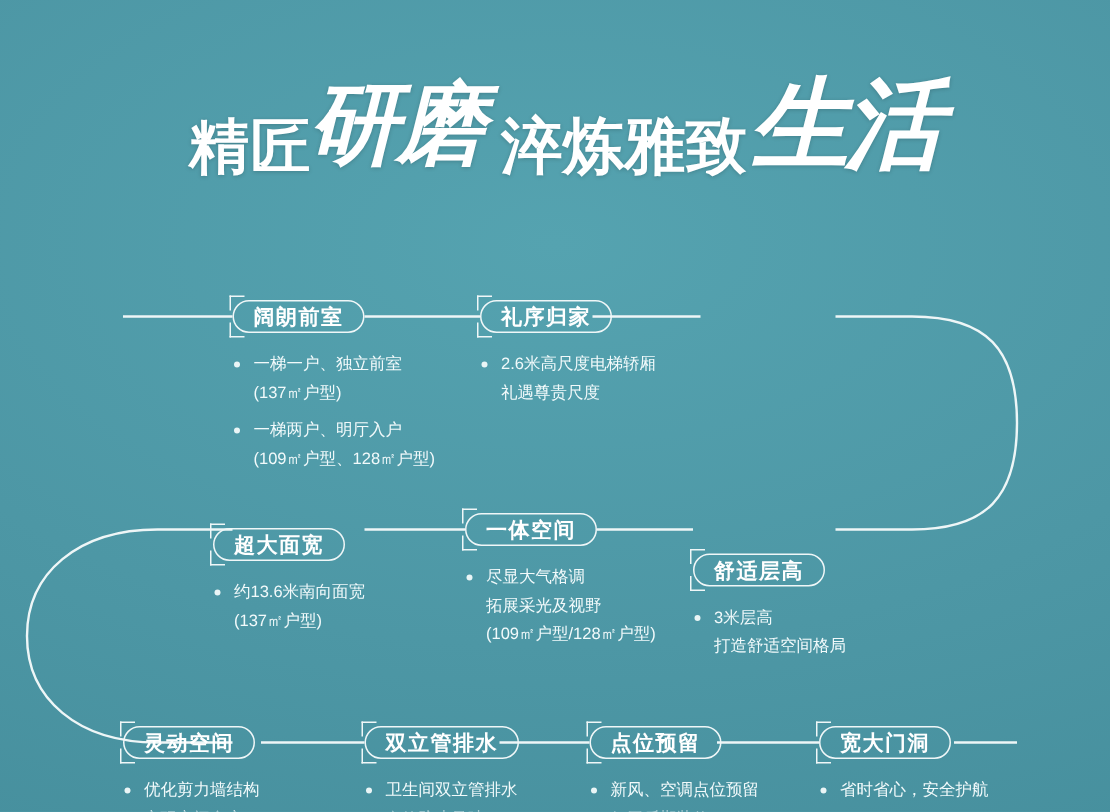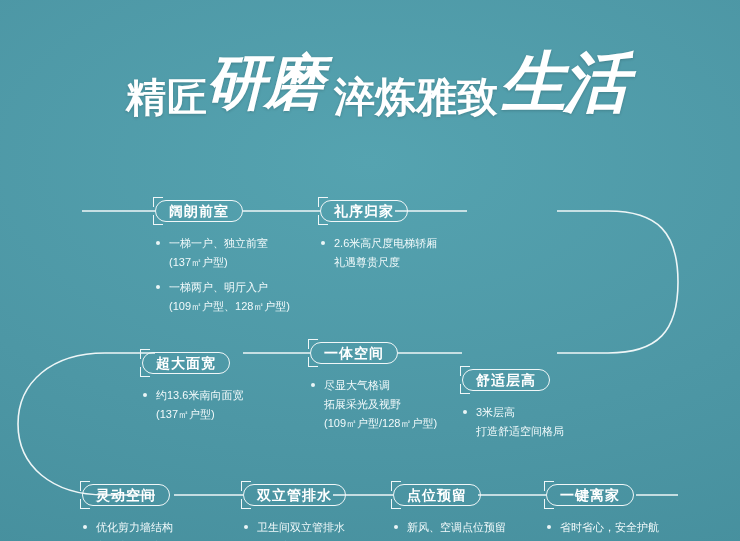--- a/index.html
+++ b/index.html
@@ -302,21 +302,21 @@
       <li>
         <span class="dot"></span>
         <span>新风、空调点位预留</span>
         <span class="sub">便于后期装修</span>
       </li>
     </ul>
   </div>
 
   <div class="feature" style="left:546px; top:484px;">
     <div class="chip">
-      <span class="chip-label">一键离家</span>
+      <span class="chip-label">宽大门洞</span>
     </div>
     <ul class="bullets">
       <li>
         <span class="dot"></span>
         <span>省时省心，安全护航</span>
       </li>
     </ul>
   </div>
 
 </div>

